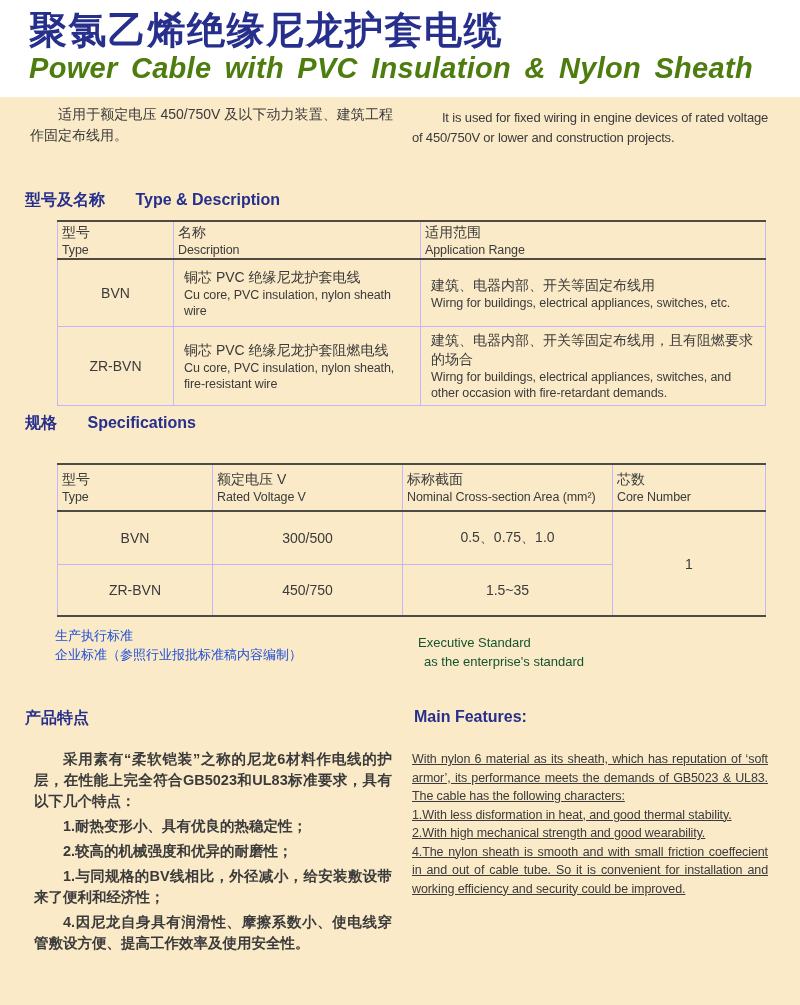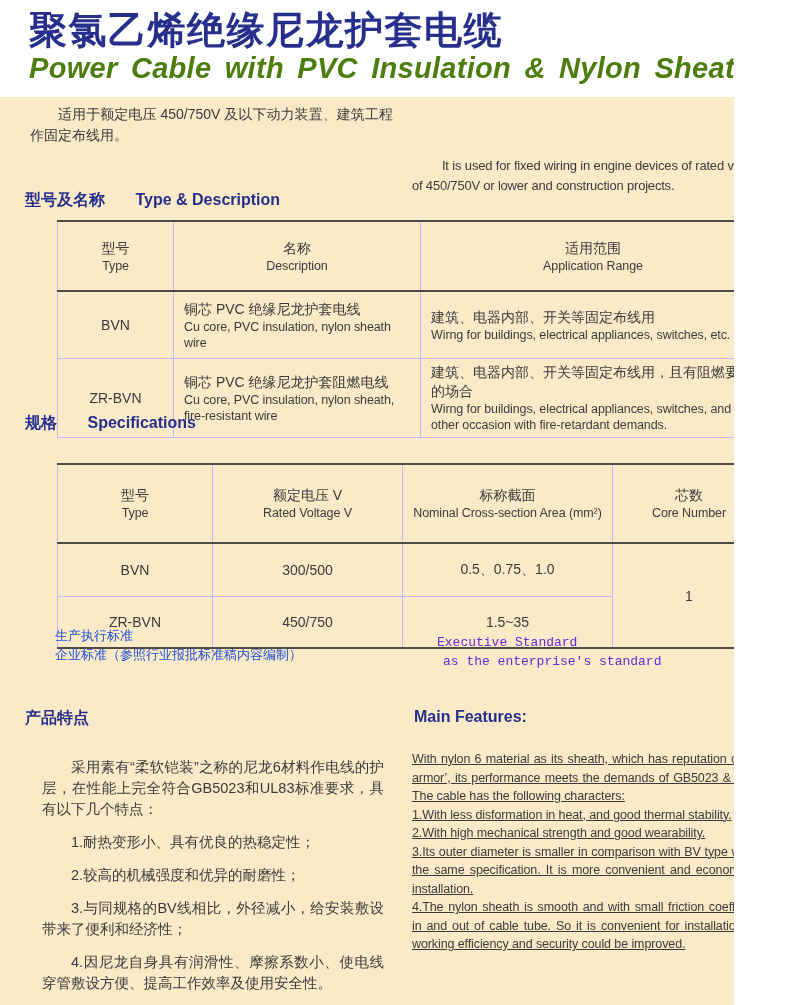--- a/index.html
+++ b/index.html
@@ -1,79 +1,79 @@
 <!DOCTYPE html>
 <html><head>
 <meta charset="utf-8">
 <style>
   html,body{margin:0;padding:0;}
   body{
     width:800px;height:1005px;
     font-family:"Liberation Sans","DejaVu Sans",sans-serif;
     color:#3B3B3B;background:#fff;
   }
-  .page{position:relative;width:734px;height:1005px;background:#FFFFFF;overflow:hidden;}
+  .page{position:relative;width:800px;height:1005px;background:#FFFFFF;overflow:hidden;}
   .cream{position:absolute;left:0;top:97px;width:800px;height:908px;background:#FAEAC8;}
 
   .title-zh{
     position:absolute;top:5px;left:29px;
     font-size:38px;font-weight:bold;color:#262F8C;letter-spacing:1.5px;white-space:nowrap;
   }
   .title-en{
     position:absolute;top:52px;left:29px;
     font-size:29px;font-weight:bold;font-style:italic;color:#4d7c0f;
     letter-spacing:.3px;word-spacing:5px;white-space:nowrap;
   }
 
   .intro-zh{
     position:absolute;top:104px;left:30px;width:363px;
     font-size:14px;line-height:21px;text-indent:2em;text-align:justify;
   }
   .intro-en{
     position:absolute;top:108px;left:412px;width:356px;
-    font-size:13px;line-height:19.5px;text-indent:2.3em;text-align:justify;letter-spacing:-.2px;margin-top:48px;
+    font-size:13px;line-height:19.5px;text-indent:2.3em;text-align:justify;letter-spacing:-.2px;
   }
 
   .sec-h{position:absolute;font-size:16px;font-weight:bold;color:#262F8C;white-space:nowrap;}
   .sec-h .gap{margin-left:26px;}
   .h-type{top:190px;left:25px;}
   .h-spec{top:413px;left:25px;}
   .h-feat-zh{top:708px;left:25px;}
   .h-feat-en{top:708px;left:414px;}
 
   table.t{position:absolute;border-collapse:collapse;table-layout:fixed;width:708px;}
   table.t th,table.t td{
     border:1px solid #c4b5fd;font-weight:normal;vertical-align:middle;
     padding:4px 10px;overflow:hidden;
   }
-  table.t th{border-top:2px solid #4C4C45;border-bottom:2px solid #4C4C45;text-align:center;padding:16px 4px;}
+  table.t th{border-top:2px solid #4C4C45;border-bottom:2px solid #4C4C45;text-align:left;padding:0 4px;}
   .zh-line{font-size:14px;line-height:19px;}
   .en-line{font-size:12.5px;line-height:16px;letter-spacing:-.1px;}
 
   .t1{top:220px;left:57px;}
   .t1 th{height:36px;}
   .t1 td{border-bottom:2px solid #4C4C45;}
   .t1 .r1 td{height:58px;}
   .t1 .r2 td{height:68px;}
   .t1 .c-type{text-align:center;font-size:14px;}
   .t1 td.c-text{text-align:left;}
 
   .t2{top:463px;left:57px;border-bottom:2px solid #4C4C45;}
   .t2 th{height:45px;}
   .t2 td{text-align:center;font-size:14px;}
   .t2 .r1 td{height:44px;}
   .t2 .r2 td{height:42px;border-bottom:2px solid #4C4C45;}
   .t2 .core-cell{border-bottom:2px solid #4C4C45;}
 
   .std-zh{position:absolute;top:627px;left:55px;color:#1d4ed8;font-size:13px;line-height:18.5px;}
-  .std-en{position:absolute;top:633px;left:437px;color:#6d28d9;font-size:13px;line-height:19px;font-family:Liberation Mono, monospace;}
+  .std-en{position:absolute;top:633px;left:418px;color:#14532d;font-size:13px;line-height:19px;}
   .std-en .l2{margin-left:6px;}
 
   .feat-zh{position:absolute;top:745px;left:30px;width:366px;font-size:14.5px;line-height:21px;text-align:justify;}
-  .feat-zh p{margin:12px;text-indent:2em;}
+  .feat-zh p{margin:4px;text-indent:2em;font-weight:bold;}
   .feat-en{position:absolute;top:750px;left:412px;width:356px;font-size:12.5px;line-height:18.5px;text-align:justify;letter-spacing:-.1px;}
   .feat-en p{margin:0;text-decoration:underline;}
 </style>
 </head>
 <body>
 
 <div class="page">
   <div class="cream"></div>
 
   <div class="title-zh">聚氯乙烯绝缘尼龙护套电缆</div>
@@ -191,24 +191,23 @@
     <div class="l2">as the enterprise's standard</div>
   </div>
 
   <div class="sec-h h-feat-zh">产品特点</div>
   <div class="sec-h h-feat-en">Main Features:</div>
 
   <div class="feat-zh">
     <p>采用素有“柔软铠装”之称的尼龙6材料作电线的护层，在性能上完全符合GB5023和UL83标准要求，具有以下几个特点：</p>
     <p>1.耐热变形小、具有优良的热稳定性；</p>
     <p>2.较高的机械强度和优异的耐磨性；</p>
-    <p>3.与同规格的BV线相比，外径减小，给安装敷设带来了便利和经济性；</p>
+    <p>1.与同规格的BV线相比，外径减小，给安装敷设带来了便利和经济性；</p>
     <p>4.因尼龙自身具有润滑性、摩擦系数小、使电线穿管敷设方便、提高工作效率及使用安全性。</p>
   </div>
 
   <div class="feat-en">
     <p>With nylon 6 material as its sheath, which has reputation of ‘soft armor’, its performance meets the demands of GB5023 &amp; UL83. The cable has the following characters:</p>
     <p>1.With less disformation in heat, and good thermal stability.</p>
     <p>2.With high mechanical strength and good wearability.</p>
-    <p>3.Its outer diameter is smaller in comparison with BV type wire of the same specification. It is more convenient and economic for installation.</p>
     <p>4.The nylon sheath is smooth and with small friction coeffecient in and out of cable tube. So it is  convenient for installation and working efficiency and security could be improved.</p>
   </div>
 </div>
 
 </body></html>

